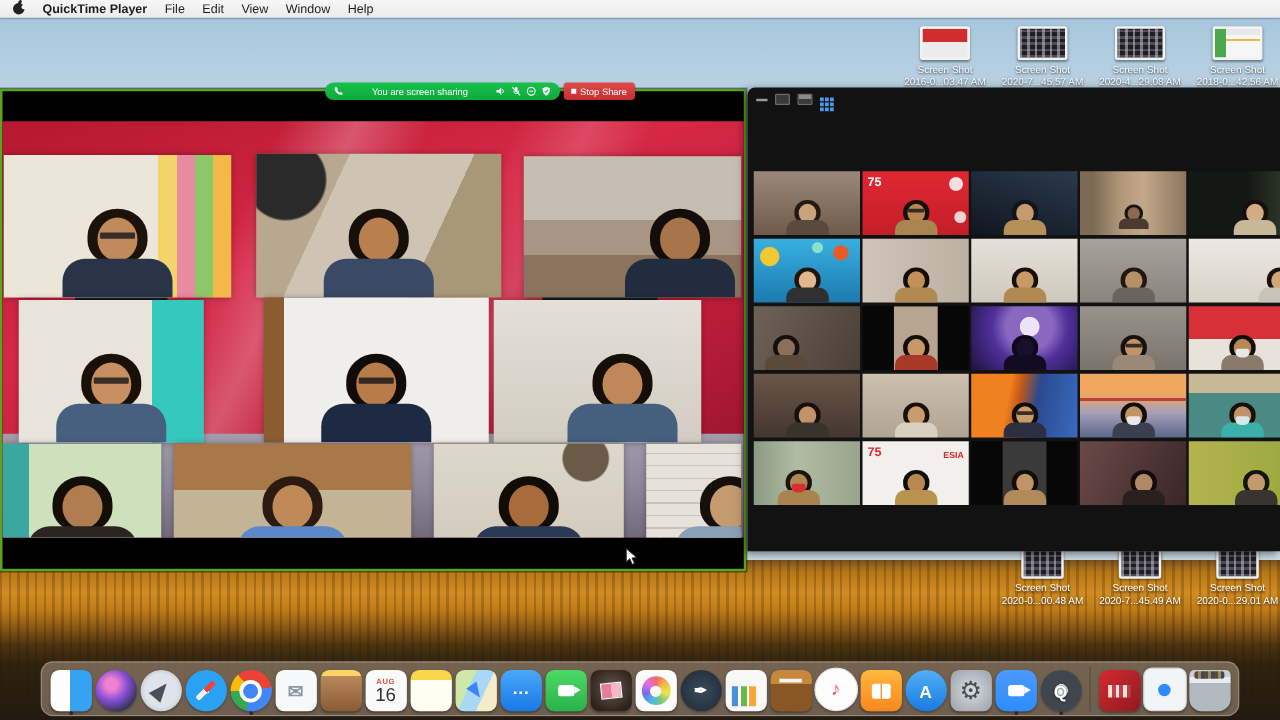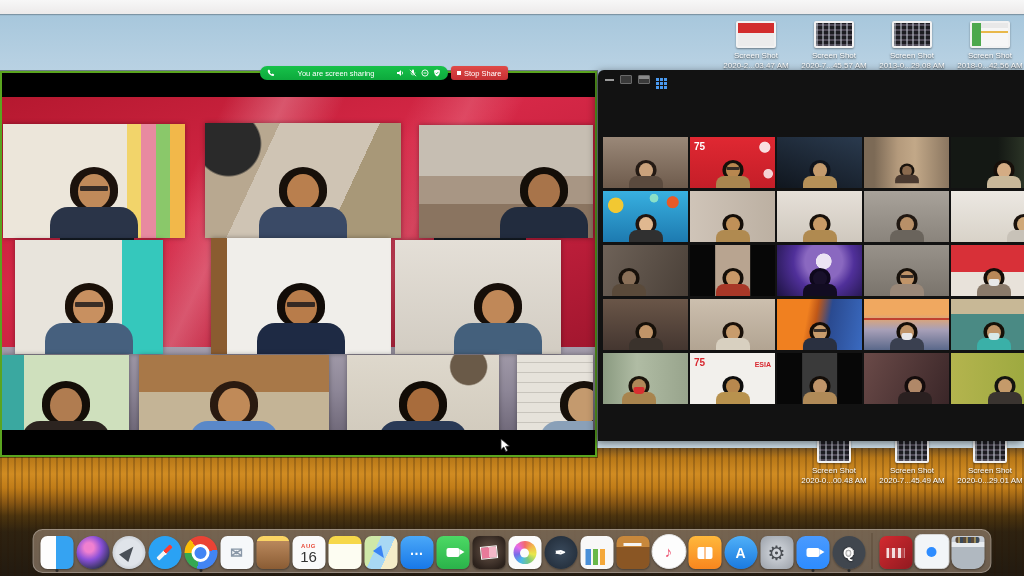--- a/index.html
+++ b/index.html
@@ -162,42 +162,59 @@
 
   .cursor{position:absolute;left:500px;top:438px;z-index:9;}
 </style>
 </head>
 <body>
 
 <div class="wp-sky"></div>
 <div class="wp-forest"></div>
 
 <div class="menubar">
+  <div class="mb-left">
+    <span>
+      <svg width="10" height="12" viewBox="0 0 10 12">
+          <circle cx="5" cy="7" r="4.6" fill="#222"></circle>
+          <circle cx="8.8" cy="5.6" r="1.7" fill="#f4f4f4"></circle>
+          <ellipse cx="6" cy="1.7" rx="1.2" ry="1.8" fill="#222" transform="rotate(32 6 1.7)"></ellipse>
+        </svg>
+    </span>
+    <span class="mb-app">QuickTime Player</span>
+    <span id="menu-items" style="display:flex;gap:14px;">
+        <span class="mb-item">File</span>
+        <span class="mb-item">Edit</span>
+        <span class="mb-item">View</span>
+        <span class="mb-item">Window</span>
+        <span class="mb-item">Help</span>
+      </span>
+  </div>
 </div>
 
 <div class="dicons top" id="dicons-top">
     <div class="dicon">
       <div class="dthumb th-flag"></div>
       <div class="dlabel">
         <div>Screen Shot</div>
-        <div>2020-2...03.47 AM</div>
+        <div>2016-0...03.47 AM</div>
       </div>
     </div>
     <div class="dicon">
       <div class="dthumb th-mosaic"></div>
       <div class="dlabel">
         <div>Screen Shot</div>
         <div>2020-7...45.57 AM</div>
       </div>
     </div>
     <div class="dicon">
       <div class="dthumb th-mosaic"></div>
       <div class="dlabel">
         <div>Screen Shot</div>
-        <div>2013-0...29.08 AM</div>
+        <div>2020-4...29.08 AM</div>
       </div>
     </div>
     <div class="dicon">
       <div class="dthumb th-sheet"></div>
       <div class="dlabel">
         <div>Screen Shot</div>
         <div>2018-0...42.56 AM</div>
       </div>
     </div>
   </div>

